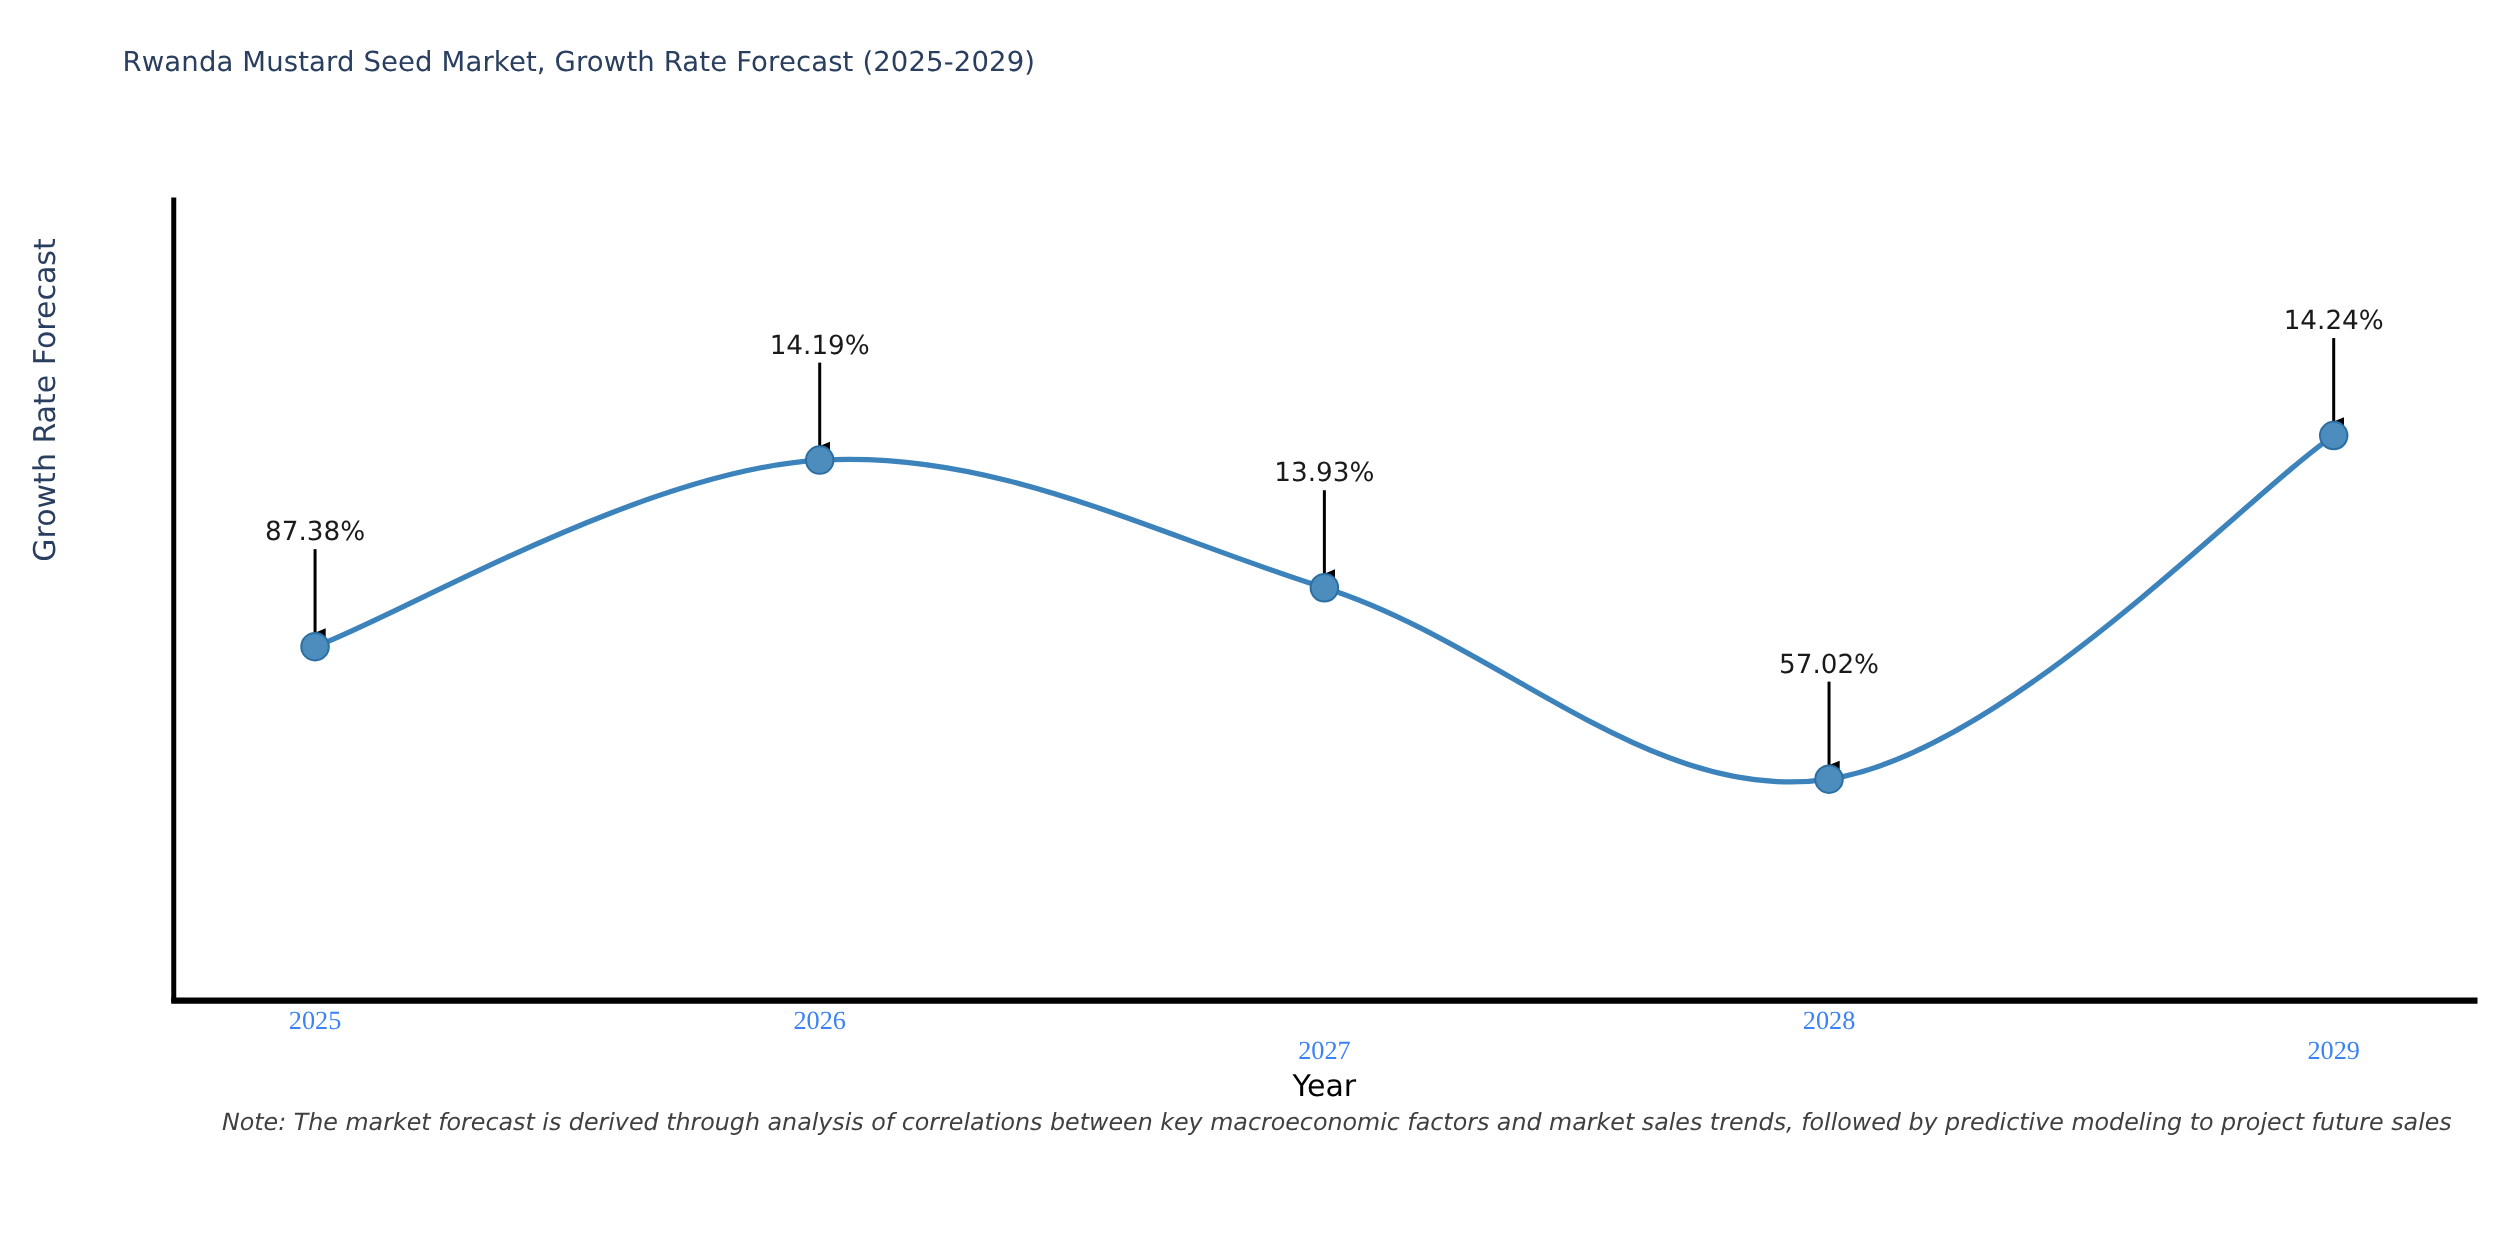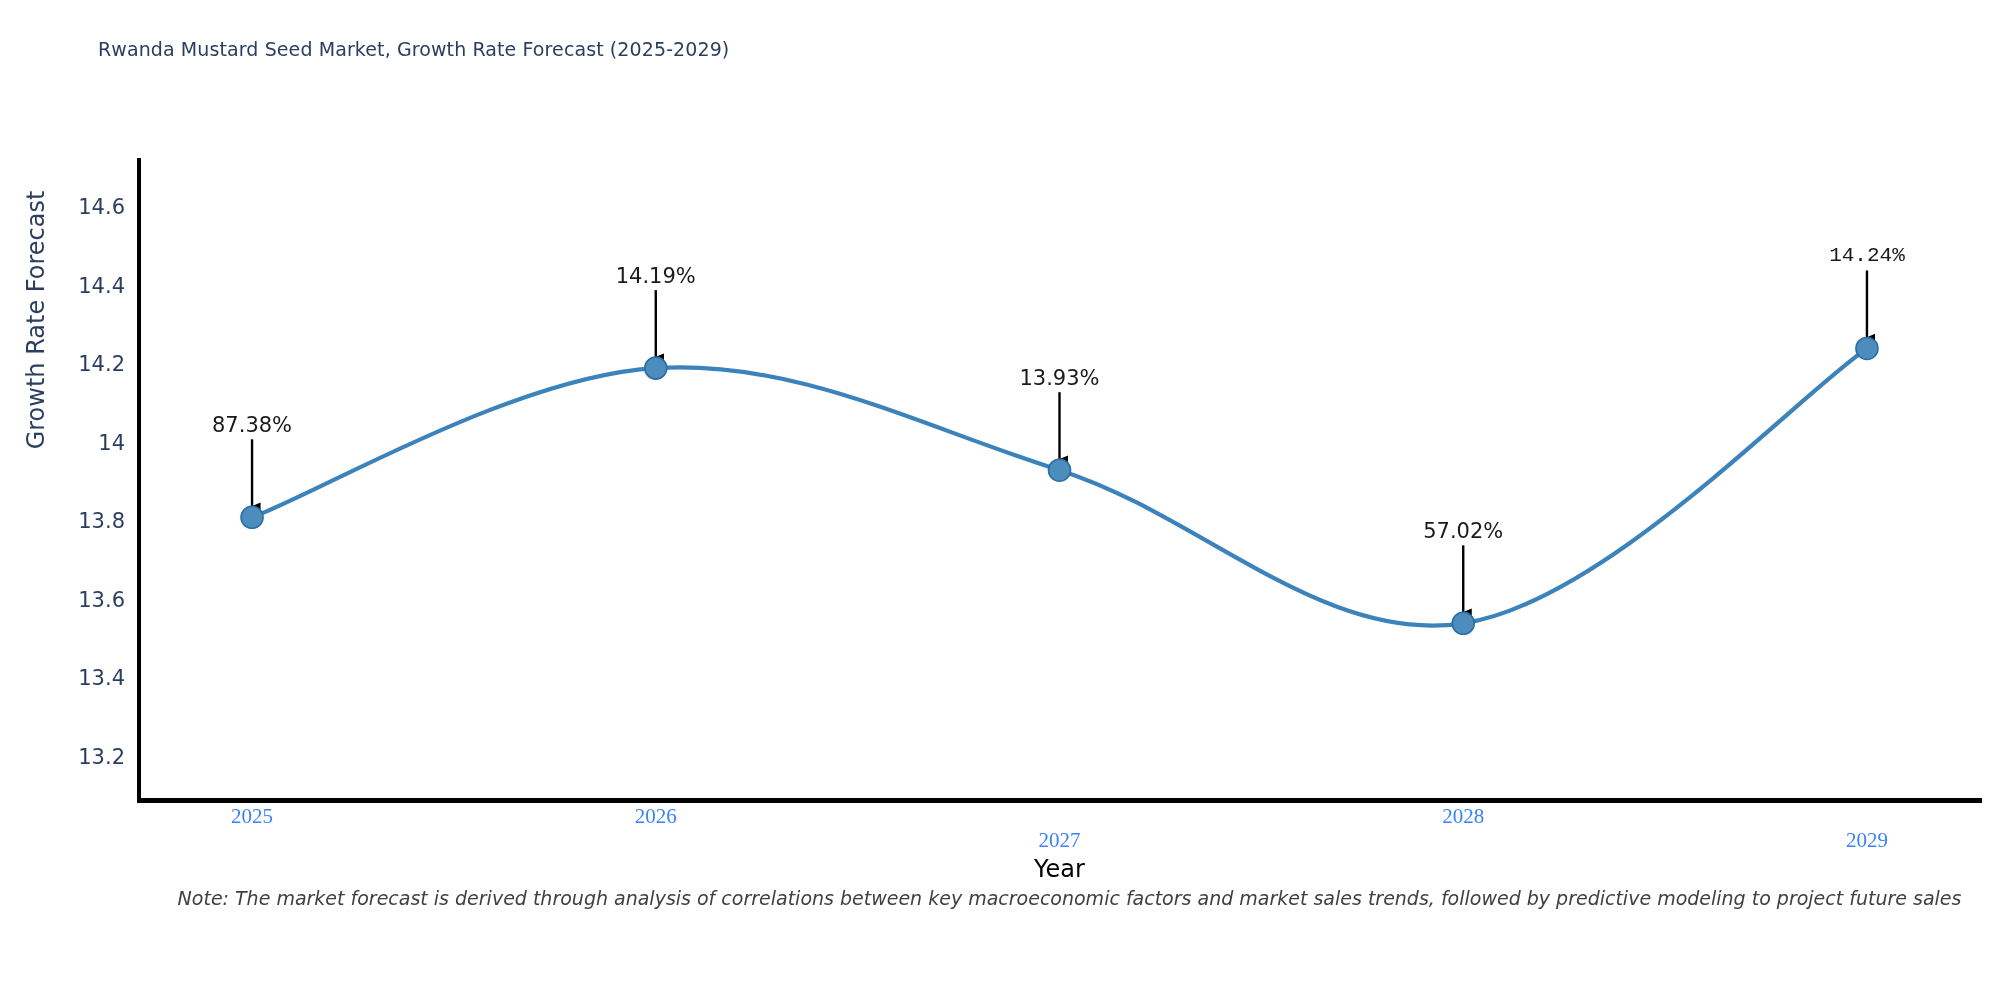--- a/index.html
+++ b/index.html
@@ -17,21 +17,21 @@
     position: relative;
     width: 2000px;
     height: 1000px;
     background: #ffffff;
   }
   
   .chart-title {
     position: absolute;
     left: 98px;
     top: 38px;
-    font-size: 19px;
+    font-size: 22px;
     color: #2a3f5f;
     letter-spacing: 0.1px;
     white-space: nowrap;
   }
   
   .ylabel {
     position: absolute;
     left: 0px;
     top: 0px;
     width: 640px;
@@ -128,30 +128,20 @@
 
 <div id="figure">
 
   <div class="chart-title">Rwanda Mustard Seed Market, Growth Rate Forecast (2025-2029)</div>
 
   <div class="ylabel">Growth Rate Forecast</div>
 
   <div class="axis-spine-y"></div>
   <div class="axis-spine-x"></div>
 
-  <div class="ytick-wrap" id="ytick-wrap">
-      <div class="ytick" style="top: 207.117px;">14.6</div>
-      <div class="ytick" style="top: 285.644px;">14.4</div>
-      <div class="ytick" style="top: 364.172px;">14.2</div>
-      <div class="ytick" style="top: 442.699px;">14</div>
-      <div class="ytick" style="top: 521.227px;">13.8</div>
-      <div class="ytick" style="top: 599.755px;">13.6</div>
-      <div class="ytick" style="top: 678.282px;">13.4</div>
-      <div class="ytick" style="top: 756.81px;">13.2</div>
-    </div>
   <div id="xtick-wrap">
       <div class="xtick" style="left: 252.044px;">2025</div>
       <div class="xtick" style="left: 655.772px;">2026</div>
       <div class="xtick" style="left: 1059.5px; margin-top: 24px;">2027</div>
       <div class="xtick" style="left: 1463.23px;">2028</div>
       <div class="xtick" style="left: 1866.96px; margin-top: 24px;">2029</div>
     </div>
 
   <svg class="series-svg" id="series-svg" viewBox="0 0 2000 1000" preserveAspectRatio="none">
       <defs>
@@ -170,20 +160,20 @@
       <circle cx="1059.5" cy="470.1840490797548" r="11" fill="#4c8dbe" stroke="#2b6fa3" stroke-width="1.6"></circle>
       <circle cx="1463.2280701754432" cy="623.3128834355832" r="11" fill="#4c8dbe" stroke="#2b6fa3" stroke-width="1.6"></circle>
       <circle cx="1866.956140350887" cy="348.4662576687117" r="11" fill="#4c8dbe" stroke="#2b6fa3" stroke-width="1.6"></circle>
     </svg>
 
   <div id="annot-wrap">
       <div class="annot-label" style="left: 252.044px; top: 413.301px;">87.38%</div>
       <div class="annot-label" style="left: 655.772px; top: 264.098px; text-align: right;">14.19%</div>
       <div class="annot-label" style="left: 1059.5px; top: 366.184px;">13.93%</div>
       <div class="annot-label" style="left: 1463.23px; top: 519.313px;">57.02%</div>
-      <div class="annot-label" style="left: 1866.96px; top: 244.466px; font-family: Liberation Mono, monospace;">14.24%</div>
+      <div class="annot-label" style="left: 1866.96px; top: 244.466px;">14.24%</div>
     </div>
 
   <div class="xlabel">Year</div>
 
   <div class="footnote">Note: The market forecast is derived through analysis of correlations between key macroeconomic factors and market sales trends, followed by predictive modeling to project future sales</div>
 
 </div>
 
 </body></html>

